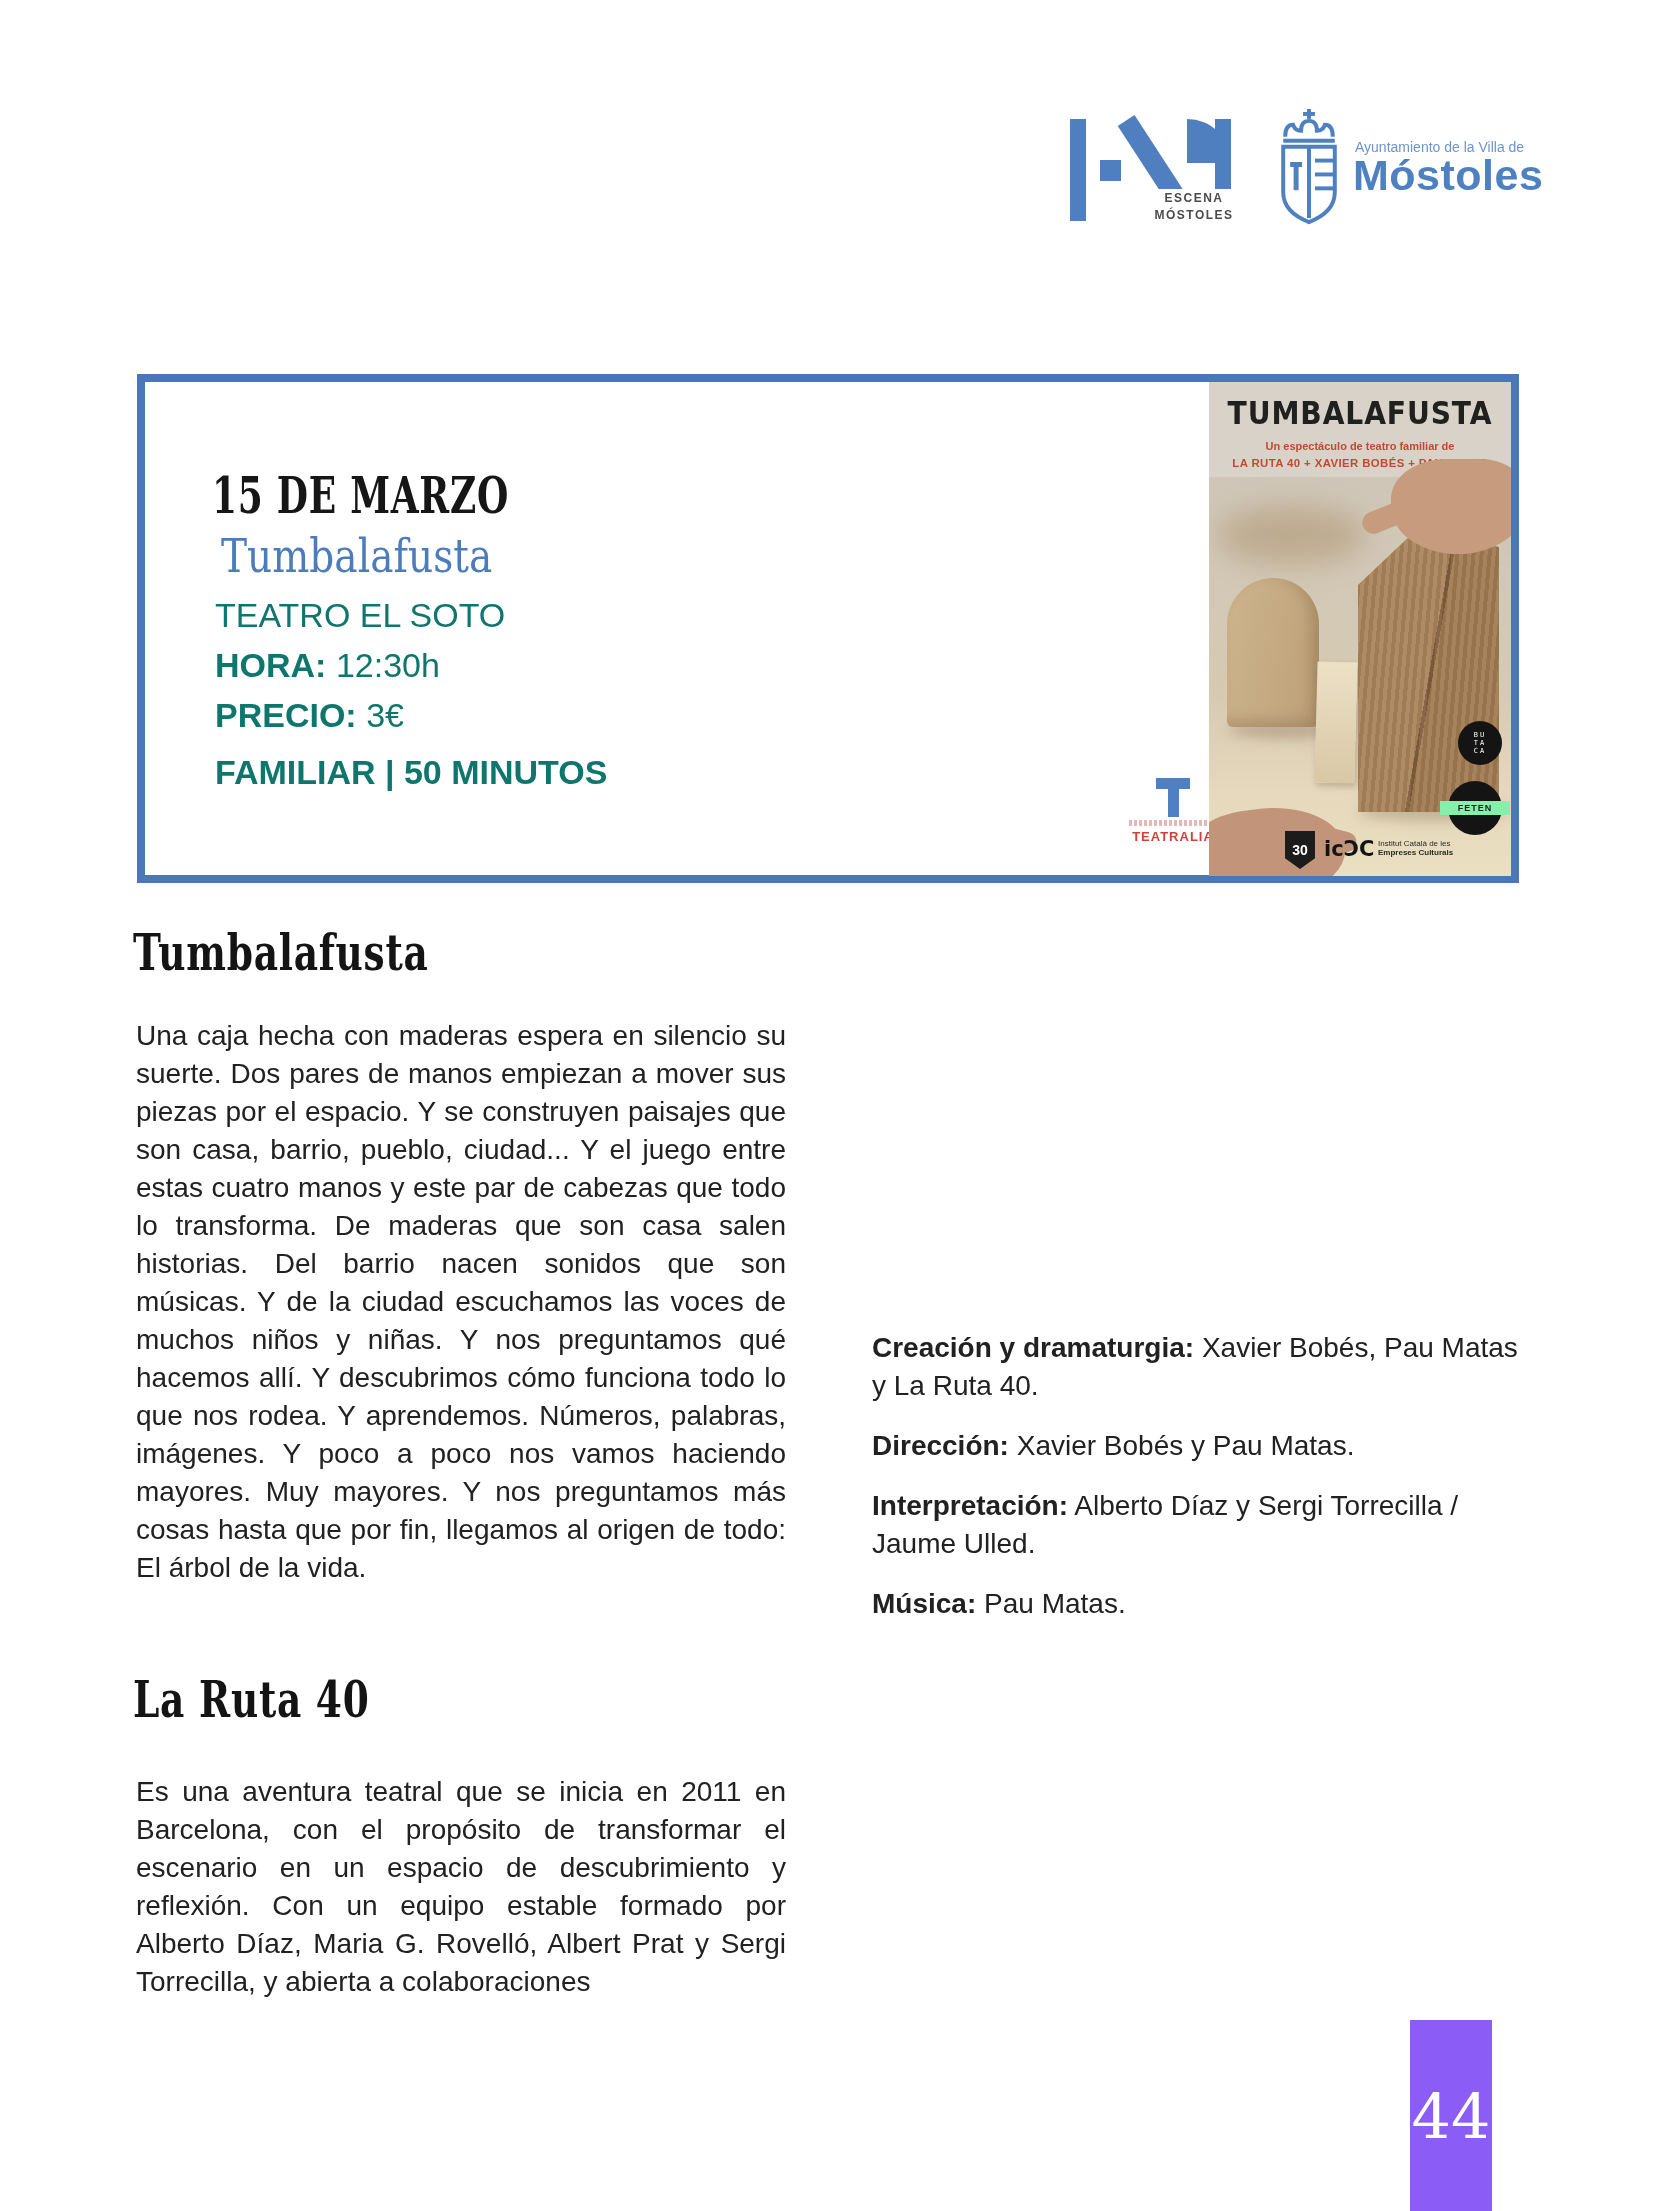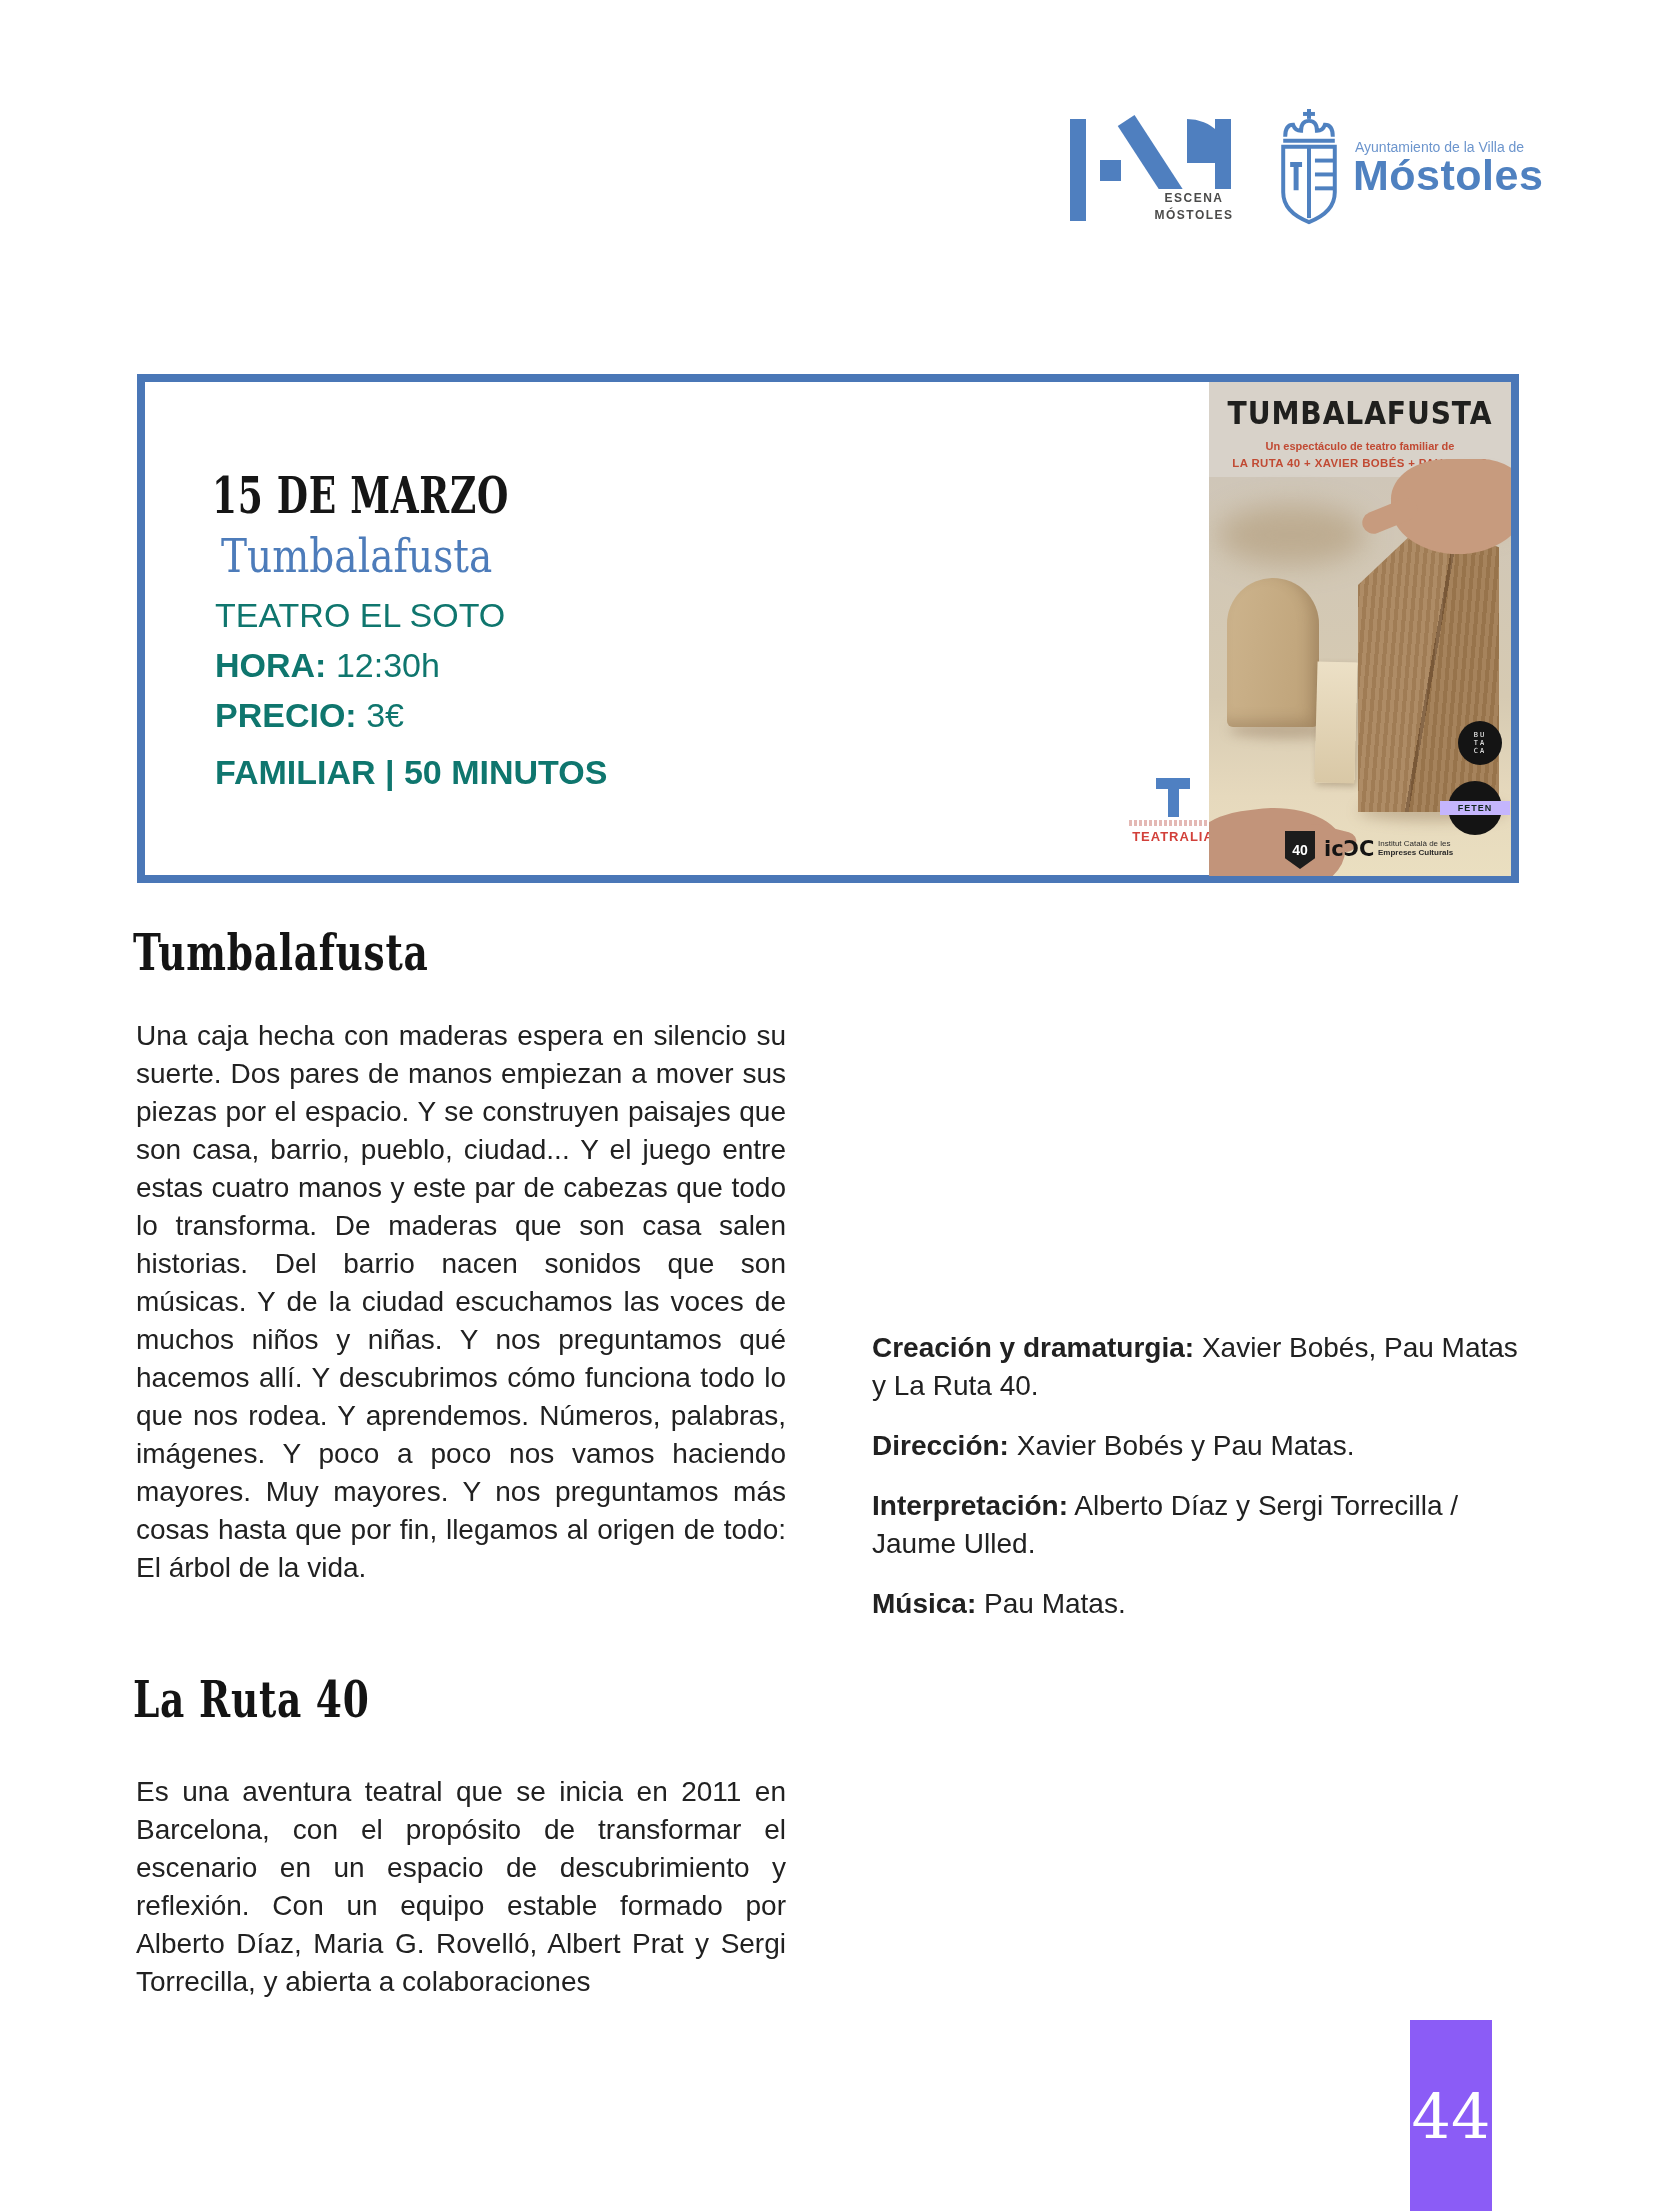--- a/index.html
+++ b/index.html
@@ -69,21 +69,21 @@
   .arm-bottom{left:-18px;bottom:-24px;width:154px;height:92px;background:#c2947a;border-radius:40% 60% 50% 40%;transform:rotate(-8deg);}
   .finger-bottom{left:96px;bottom:28px;width:52px;height:20px;background:#c2947a;border-radius:10px;transform:rotate(14deg);}
   .shadow1{left:20px;top:244px;width:119px;height:18px;background:rgba(110,80,50,.28);border-radius:50%;filter:blur(6px);}
   .shadow2{left:149px;top:324px;width:149px;height:20px;background:rgba(110,80,50,.3);border-radius:50%;filter:blur(7px);}
 
   .badge-butaca{left:249px;top:244px;width:44px;height:44px;border-radius:50%;background:#141414;
                 color:#fff;display:flex;flex-direction:column;align-items:center;justify-content:center;
                 font-family:"DejaVu Sans Mono",monospace;font-size:7px;line-height:8px;letter-spacing:2px;}
   .badge-feten{left:239px;top:304px;width:54px;height:54px;border-radius:50%;background:#141414;
                display:flex;align-items:center;justify-content:center;}
-  .feten-inner{background:#c4b5fd;color:#10241c;font-size:9px;font-weight:bold;padding:2px 18px;letter-spacing:1px;}
+  .feten-inner{background:#86efac;color:#10241c;font-size:9px;font-weight:bold;padding:2px 18px;letter-spacing:1px;}
   .p40{left:76px;top:354px;width:30px;height:38px;background:#1c1c1c;color:#fff;
        clip-path:polygon(0 0,100% 0,100% 72%,50% 100%,0 72%);
        display:flex;align-items:center;justify-content:center;font-size:14px;font-weight:bold;}
   .icec{left:115px;top:360px;font-size:21px;font-weight:800;color:#141414;font-family:"DejaVu Sans",sans-serif;}
   .icec-text{left:169px;top:362px;font-size:8px;line-height:9px;color:#2a2a2a;}
   .icec-text .b{font-weight:bold;}
 
   
   .h-slab{font-family:"DejaVu Serif",serif;font-weight:bold;font-size:50px;color:#141414;
           transform:scaleX(.75);transform-origin:left top;letter-spacing:1px;white-space:nowrap;}
@@ -175,21 +175,21 @@
 
         <div class="abs badge-butaca">
           <div>BU</div>
           <div>TA</div>
           <div>CA</div>
         </div>
         <div class="abs badge-feten">
           <div class="feten-inner">FETEN</div>
         </div>
 
-        <div class="abs p40">40</div>
+        <div class="abs p40">30</div>
         <div class="abs icec">icƆC</div>
         <div class="abs icec-text">
           <div>Institut Català de les</div>
           <div class="b">Empreses Culturals</div>
         </div>
       </div>
     </div>
   </div>
 
   <div class="abs h-slab heading1">Tumbalafusta</div>

